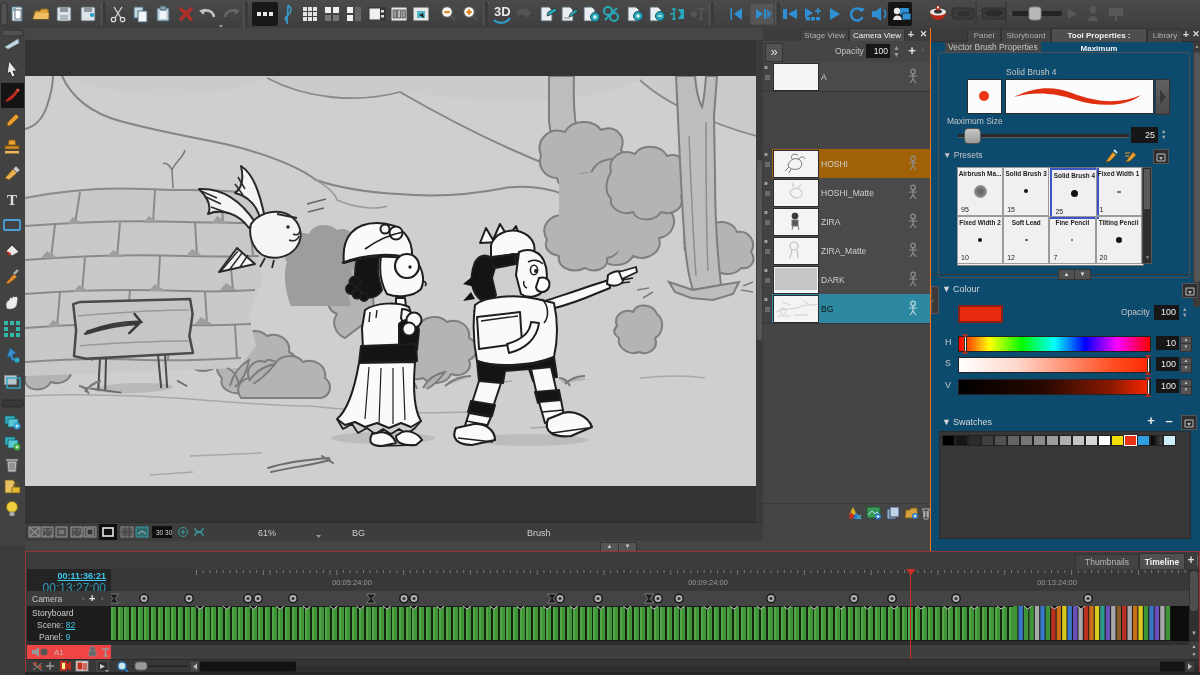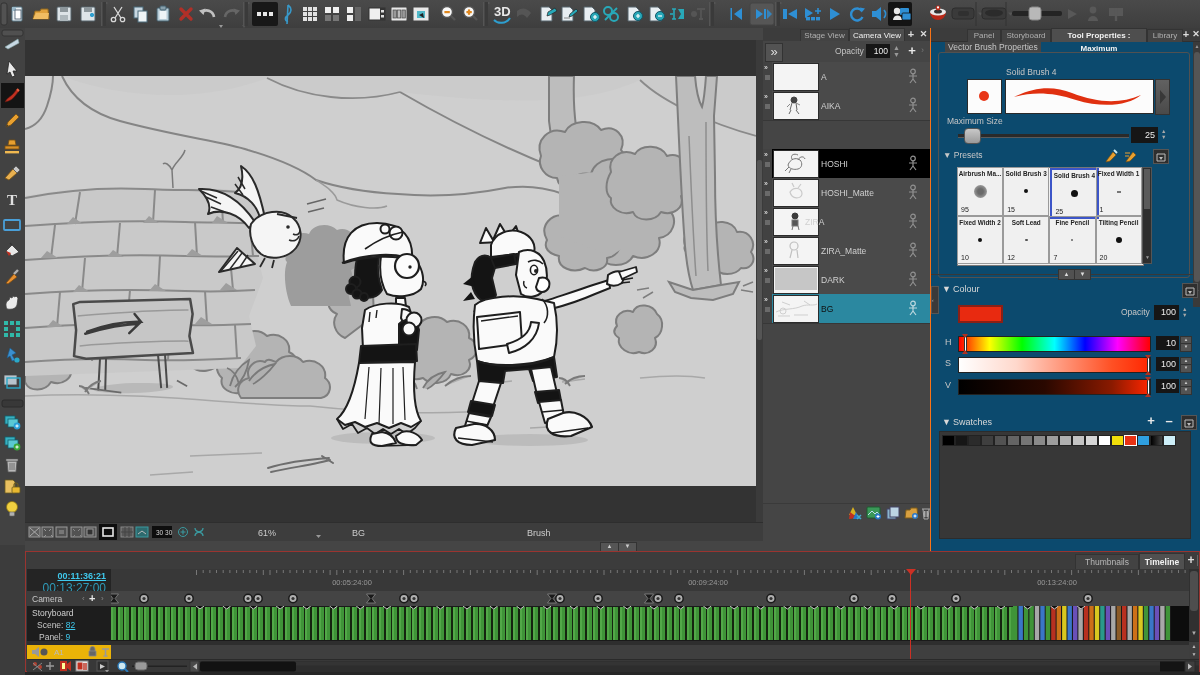--- a/index.html
+++ b/index.html
@@ -599,41 +599,21 @@
         </div>
 <div class="abs" style="left:10px;top:1px;width:44px;height:26px;background:#f4f4f4;border:1px solid #2c2c2c;"><svg width="44" height="26"></svg></div>
 <div class="abs" style="left:58px;top:10px;font-size:8.5px;color:#d0d0d0;">A</div>
 <svg class="abs" style="left:144px;top:6px" width="12" height="17">
           <g stroke="#909090" fill="none" stroke-width="1.2">
             <circle cx="6" cy="3.5" r="2.3"></circle>
             <path d="M6 6 V11 M2 8 h8 M6 11 L3 15 M6 11 L9 15"></path>
           </g>
         </svg>
 </div>
-<div class="abs" style="left:0;top:63px;width:167px;height:29px;background:#4a4a4a;border-bottom:1px solid #373737;">
-<div class="abs" style="left:0;top:0;width:9px;height:29px;background:#424242;">
-          <div class="abs" style="left:1px;top:2px;color:#cfcfcf;font-size:7px;font-weight:bold;">»</div>
-          <div class="abs" style="left:2px;top:13px;width:5px;height:5px;background:#6a6a6a;"></div>
-        </div>
-<div class="abs" style="left:10px;top:1px;width:44px;height:26px;background:#f4f4f4;border:1px solid #2c2c2c;"><svg width="44" height="26">
-            <g stroke="#888" fill="none" stroke-width="1">
-              <circle cx="20" cy="7" r="3" fill="#444" stroke="#444"></circle>
-              <path d="M18 10 L16 17 M22 10 L23 17 M17 17 l-2 4 M22 17 l3 4" stroke="#666"></path>
-              <path d="M16 11 l-3 3 m9 -4 l4 2"></path>
-            </g>
-          </svg></div>
-<div class="abs" style="left:58px;top:10px;font-size:8.5px;color:#d0d0d0;">AIKA</div>
-<svg class="abs" style="left:144px;top:6px" width="12" height="17">
-          <g stroke="#909090" fill="none" stroke-width="1.2">
-            <circle cx="6" cy="3.5" r="2.3"></circle>
-            <path d="M6 6 V11 M2 8 h8 M6 11 L3 15 M6 11 L9 15"></path>
-          </g>
-        </svg>
-</div>
-<div class="abs" style="left:0;top:121px;width:167px;height:29px;background:#000000;border-bottom:1px solid #373737;">
+<div class="abs" style="left:0;top:121px;width:167px;height:29px;background:#a16207;border-bottom:1px solid #373737;">
 <div class="abs" style="left:0;top:0;width:9px;height:29px;background:#424242;">
           <div class="abs" style="left:1px;top:2px;color:#cfcfcf;font-size:7px;font-weight:bold;">»</div>
           <div class="abs" style="left:2px;top:13px;width:5px;height:5px;background:#6a6a6a;"></div>
         </div>
 <div class="abs" style="left:10px;top:1px;width:44px;height:26px;background:#f4f4f4;border:1px solid #2c2c2c;"><svg width="44" height="26">
             <g stroke="#777" fill="none" stroke-width="1">
               <path d="M14 14 C16 8 22 6 26 9 C29 12 28 17 24 18 C20 19 15 18 14 14Z"></path>
               <path d="M18 8 C16 4 20 2 24 4 M24 9 C26 5 30 5 31 8 M15 16 l-4 4 m6 -2 l-2 4"></path>
             </g>
           </svg></div>
@@ -669,21 +649,21 @@
           <div class="abs" style="left:1px;top:2px;color:#cfcfcf;font-size:7px;font-weight:bold;">»</div>
           <div class="abs" style="left:2px;top:13px;width:5px;height:5px;background:#6a6a6a;"></div>
         </div>
 <div class="abs" style="left:10px;top:1px;width:44px;height:26px;background:#f4f4f4;border:1px solid #2c2c2c;"><svg width="44" height="26">
             <g stroke="#777" fill="none" stroke-width="1">
               <circle cx="21" cy="7" r="3" fill="#3a3a3a" stroke="#3a3a3a"></circle>
               <rect x="18" y="11" width="6" height="6" fill="#555"></rect>
               <path d="M19 17 l-1 4 M24 17 l1 4"></path>
             </g>
           </svg></div>
-<div class="abs" style="left:42px;top:10px;font-size:8.5px;color:#d0d0d0;">ZIRA</div>
+<div class="abs" style="left:58px;top:10px;font-size:8.5px;color:#d0d0d0;">ZIRA</div>
 <svg class="abs" style="left:144px;top:6px" width="12" height="17">
           <g stroke="#909090" fill="none" stroke-width="1.2">
             <circle cx="6" cy="3.5" r="2.3"></circle>
             <path d="M6 6 V11 M2 8 h8 M6 11 L3 15 M6 11 L9 15"></path>
           </g>
         </svg>
 </div>
 <div class="abs" style="left:0;top:208px;width:167px;height:29px;background:#4a4a4a;border-bottom:1px solid #373737;">
 <div class="abs" style="left:0;top:0;width:9px;height:29px;background:#424242;">
           <div class="abs" style="left:1px;top:2px;color:#cfcfcf;font-size:7px;font-weight:bold;">»</div>
@@ -1257,21 +1237,21 @@
           <path d="M912.7000000000006 0 L916.7000000000006 3.5 L920.7000000000006 0 Z" fill="#0f0f0f"></path>
           <path d="M912.7000000000006 0 L916.7000000000006 3 L920.7000000000006 0" stroke="#cccccc" stroke-width="1" fill="none"></path>
           <path d="M939.4000000000007 0 L943.4000000000007 3.5 L947.4000000000007 0 Z" fill="#0f0f0f"></path>
           <path d="M939.4000000000007 0 L943.4000000000007 3 L947.4000000000007 0" stroke="#cccccc" stroke-width="1" fill="none"></path>
           <path d="M966.1000000000007 0 L970.1000000000007 3.5 L974.1000000000007 0 Z" fill="#0f0f0f"></path>
           <path d="M966.1000000000007 0 L970.1000000000007 3 L974.1000000000007 0" stroke="#cccccc" stroke-width="1" fill="none"></path>
           <rect x="1060" y="0" width="20" height="35" fill="#0d0d0d"></rect>
         </svg>
       </div>
 <div class="abs" style="left:1px;top:89px;width:1172px;height:4px;background:#2e2e2e;"></div>
-<div class="abs" style="left:1px;top:93px;width:84px;height:14px;background:#eab308;">
+<div class="abs" style="left:1px;top:93px;width:84px;height:14px;background:#ef4444;">
         <svg width="84" height="14" style="position:absolute">
           <g fill="#999">
             <path d="M5 5 h3 l4 -3 v10 l-4 -3 h-3z"></path>
             <circle cx="17" cy="7" r="3.5" fill="#555"></circle>
           </g>
           <text x="27" y="10" font-size="8" fill="#bbb" font-family="Liberation Sans">A1</text>
           <path d="M63 6 v-2 a2.5 2.5 0 0 1 5 0 v2 m-6 0 h7 v5 h-7z" fill="#666" stroke="#888" stroke-width=".8"></path>
           <path d="M75 4 h7 m-3.5 0 v7 m-2 0 h4" stroke="#999" stroke-width="1.6"></path>
         </svg>
       </div>

